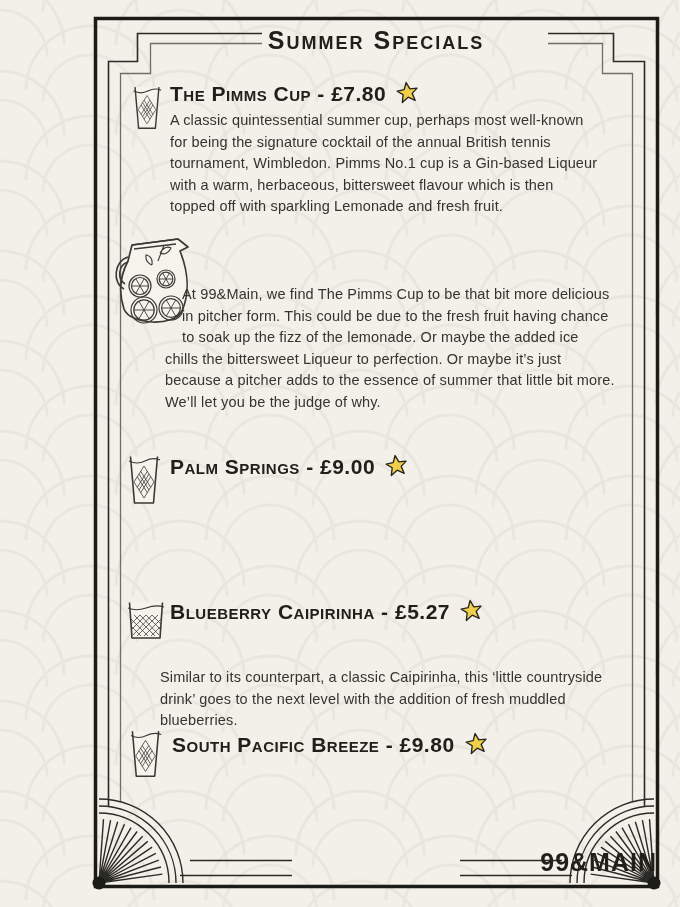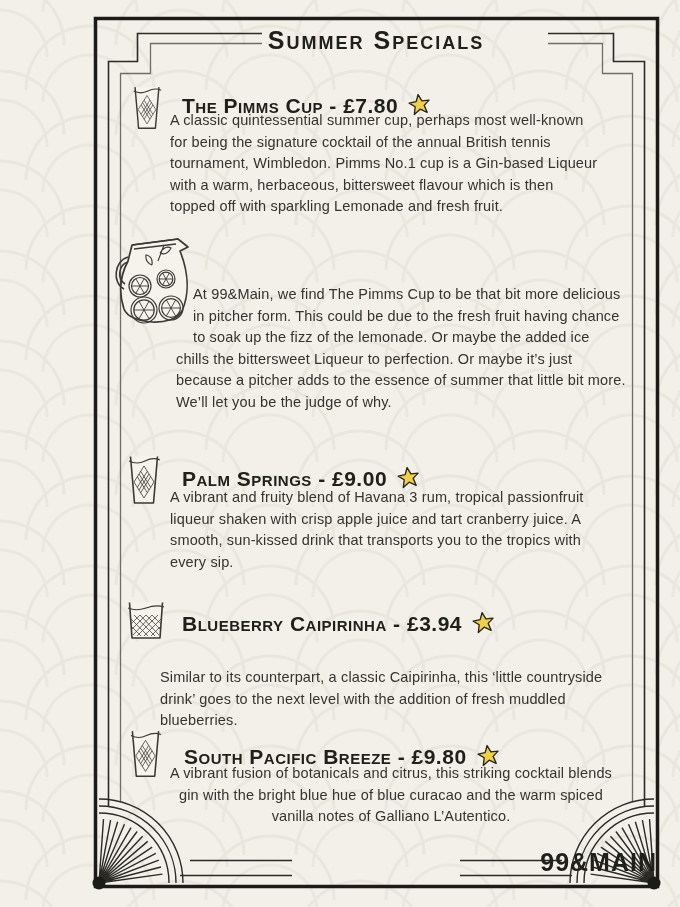--- a/index.html
+++ b/index.html
@@ -24,21 +24,21 @@
     position:absolute;left:95px;top:22px;width:562px;height:36px;line-height:36px;
     text-align:center;font-variant:small-caps;font-weight:600;font-size:25px;
     letter-spacing:2px;color:#20201b;
   }
   .brand{
     position:absolute;left:95px;top:845px;width:562px;height:34px;line-height:34px;
     text-align:right;font-variant:small-caps;font-weight:700;font-size:25px;
     letter-spacing:1px;color:#20201b;
   }
   .item-heading{
-    position:absolute;margin:12px;font-variant:small-caps;font-weight:600;
+    position:absolute;margin:0;font-variant:small-caps;font-weight:600;
     font-size:21px;line-height:30px;letter-spacing:.5px;color:#20201b;white-space:nowrap;text-align:center;
   }
   .item-body{
     position:absolute;font-size:14.5px;line-height:21.5px;letter-spacing:.15px;color:#34332e;
   }
   .icon{position:absolute;}
   .star{display:inline-block;vertical-align:-3px;margin-left:10px;}
   .wrap-spacer{float:left;width:17px;height:44px;}
   .centered{text-align:center;}
 </style>
@@ -96,64 +96,62 @@
         <circle cx="36" cy="79" r="13"></circle>
           <circle cx="36" cy="79" r="10.2"></circle>
         <path d="M25.8 79 H46.2 M30.9 70.2 L41.1 87.8 M41.1 70.2 L30.9 87.8" stroke-width="0.9"></path>
         <circle cx="63" cy="77" r="12"></circle>
           <circle cx="63" cy="77" r="9.4"></circle>
         <path d="M53.6 77 H72.4 M58.3 68.9 L67.7 85.1 M67.7 68.9 L58.3 85.1" stroke-width="0.9"></path>
       </g>
       <path d="M50 30 L56 14 M52 22 q5 -8 11 -5 q-4 8 -11 5 M44 34 q-7 -3 -6 -10 q7 1 6 10" stroke-width="1.1"></path>
     </g>
   </svg>
-  <div class="item-body" style="left:176px;top:284px;width:450px">
+  <div class="item-body" style="left:165px;top:284px;width:450px">
     <span class="wrap-spacer"></span><span>At 99&amp;Main, we find The Pimms Cup to be that bit more delicious in pitcher form. This could be due to the fresh fruit having chance to soak up the fizz of the lemonade. Or maybe the added ice chills the bittersweet Liqueur to perfection. Or maybe it’s just because a pitcher adds to the essence of summer that little bit more. We’ll let you be the judge of why.</span>
   </div>
 
   <svg class="icon" style="left:127px;top:453px" width="34" height="52" viewBox="0 0 34 52">
     <path d="M3.5 3.5 L7.5 50 L26.5 50 L30.5 3.5" fill="#f6f3ec" stroke="#3a3934" stroke-width="1.6" stroke-linejoin="round"></path>
     <path d="M2 8 Q10 12 18 8 T33 7" fill="none" stroke="#3a3934" stroke-width="1.2"></path>
     <g stroke="#3a3934" stroke-width="0.8" fill="none">
       <path d="M17 13 L27 29 L17 45 L7 29 Z"></path>
       <path d="M13.7 18.3 L23.7 34.3 M10.3 23.7 L20.3 39.7 M20.3 18.3 L10.3 34.3 M23.7 23.7 L13.7 39.7 M12 21 L22 37 M22 21 L12 37"></path>
     </g>
   </svg>
   <h2 class="item-heading" style="left:170px;top:452px">
     <span>Palm Springs - £9.00</span><svg class="star" width="23" height="23" viewBox="0 0 24 24">
         <polygon points="12,1.5 15,8.6 22.5,8.9 16.7,13.6 18.8,21.2 12,16.9 5.2,21.6 7.2,13.7 1.5,9.1 9,8.5" fill="#f0d04a" stroke="#26241f" stroke-width="1.4" stroke-linejoin="round" transform="rotate(-8 12 12)"></polygon>
       </svg>
   </h2>
-  <div class="item-body" style="left:170px;top:487px;width:445px">A vibrant and fruity blend of Havana 3 rum, tropical passionfruit liqueur shaken with crisp apple juice and tart cranberry juice. A smooth, sun-kissed drink that transports you to the tropics with every sip.</div>
 
   <svg class="icon" style="left:126px;top:599px" width="40" height="42" viewBox="0 0 40 42">
     <path d="M3.5 3.5 L6 39 L34 39 L36.5 3.5" fill="#f6f3ec" stroke="#3a3934" stroke-width="1.6" stroke-linejoin="round"></path>
     <path d="M2 9 Q10 12.5 20 9 T38 8" fill="none" stroke="#3a3934" stroke-width="1.2"></path>
     <g stroke="#3a3934" stroke-width="0.75" fill="none">
       <path d="M5 20 L22 37 M5 27 L15 37 M8 16 L29 37 M14 16 L33 36 M20 16 L34 30 M26 16 L35 25"></path>
       <path d="M35 20 L18 37 M35 27 L25 37 M32 16 L11 37 M26 16 L7 36 M20 16 L6 30 M14 16 L5 25"></path>
     </g>
   </svg>
   <h2 class="item-heading" style="left:170px;top:597px">
-    <span>Blueberry Caipirinha - £3.94</span><svg class="star" width="23" height="23" viewBox="0 0 24 24">
+    <span>Blueberry Caipirinha - £5.27</span><svg class="star" width="23" height="23" viewBox="0 0 24 24">
         <polygon points="12,1.5 15,8.6 22.5,8.9 16.7,13.6 18.8,21.2 12,16.9 5.2,21.6 7.2,13.7 1.5,9.1 9,8.5" fill="#f0d04a" stroke="#26241f" stroke-width="1.4" stroke-linejoin="round" transform="rotate(-8 12 12)"></polygon>
       </svg>
   </h2>
   <div class="item-body" style="left:160px;top:667px;width:470px">Similar to its counterpart, a classic Caipirinha, this ‘little countryside drink’ goes to the next level with the addition of fresh muddled blueberries.</div>
 
   <svg class="icon" style="left:129px;top:727px" width="33" height="52" viewBox="0 0 34 52">
     <path d="M3.5 3.5 L7.5 50 L26.5 50 L30.5 3.5" fill="#f6f3ec" stroke="#3a3934" stroke-width="1.6" stroke-linejoin="round"></path>
     <path d="M2 8 Q10 12 18 8 T33 7" fill="none" stroke="#3a3934" stroke-width="1.2"></path>
     <g stroke="#3a3934" stroke-width="0.8" fill="none">
       <path d="M17 13 L27 29 L17 45 L7 29 Z"></path>
       <path d="M13.7 18.3 L23.7 34.3 M10.3 23.7 L20.3 39.7 M20.3 18.3 L10.3 34.3 M23.7 23.7 L13.7 39.7 M12 21 L22 37 M22 21 L12 37"></path>
     </g>
   </svg>
   <h2 class="item-heading" style="left:172px;top:730px">
     <span>South Pacific Breeze - £9.80</span><svg class="star" width="23" height="23" viewBox="0 0 24 24">
         <polygon points="12,1.5 15,8.6 22.5,8.9 16.7,13.6 18.8,21.2 12,16.9 5.2,21.6 7.2,13.7 1.5,9.1 9,8.5" fill="#f0d04a" stroke="#26241f" stroke-width="1.4" stroke-linejoin="round" transform="rotate(-8 12 12)"></polygon>
       </svg>
   </h2>
-  <div class="item-body centered" style="left:165px;top:763px;width:452px">A vibrant fusion of botanicals and citrus, this striking cocktail blends gin with the bright blue hue of blue curacao and the warm spiced vanilla notes of Galliano L’Autentico.</div>
 
   <div class="brand">99&amp;MAIN</div>
 
 </div>
 
 </body></html>

